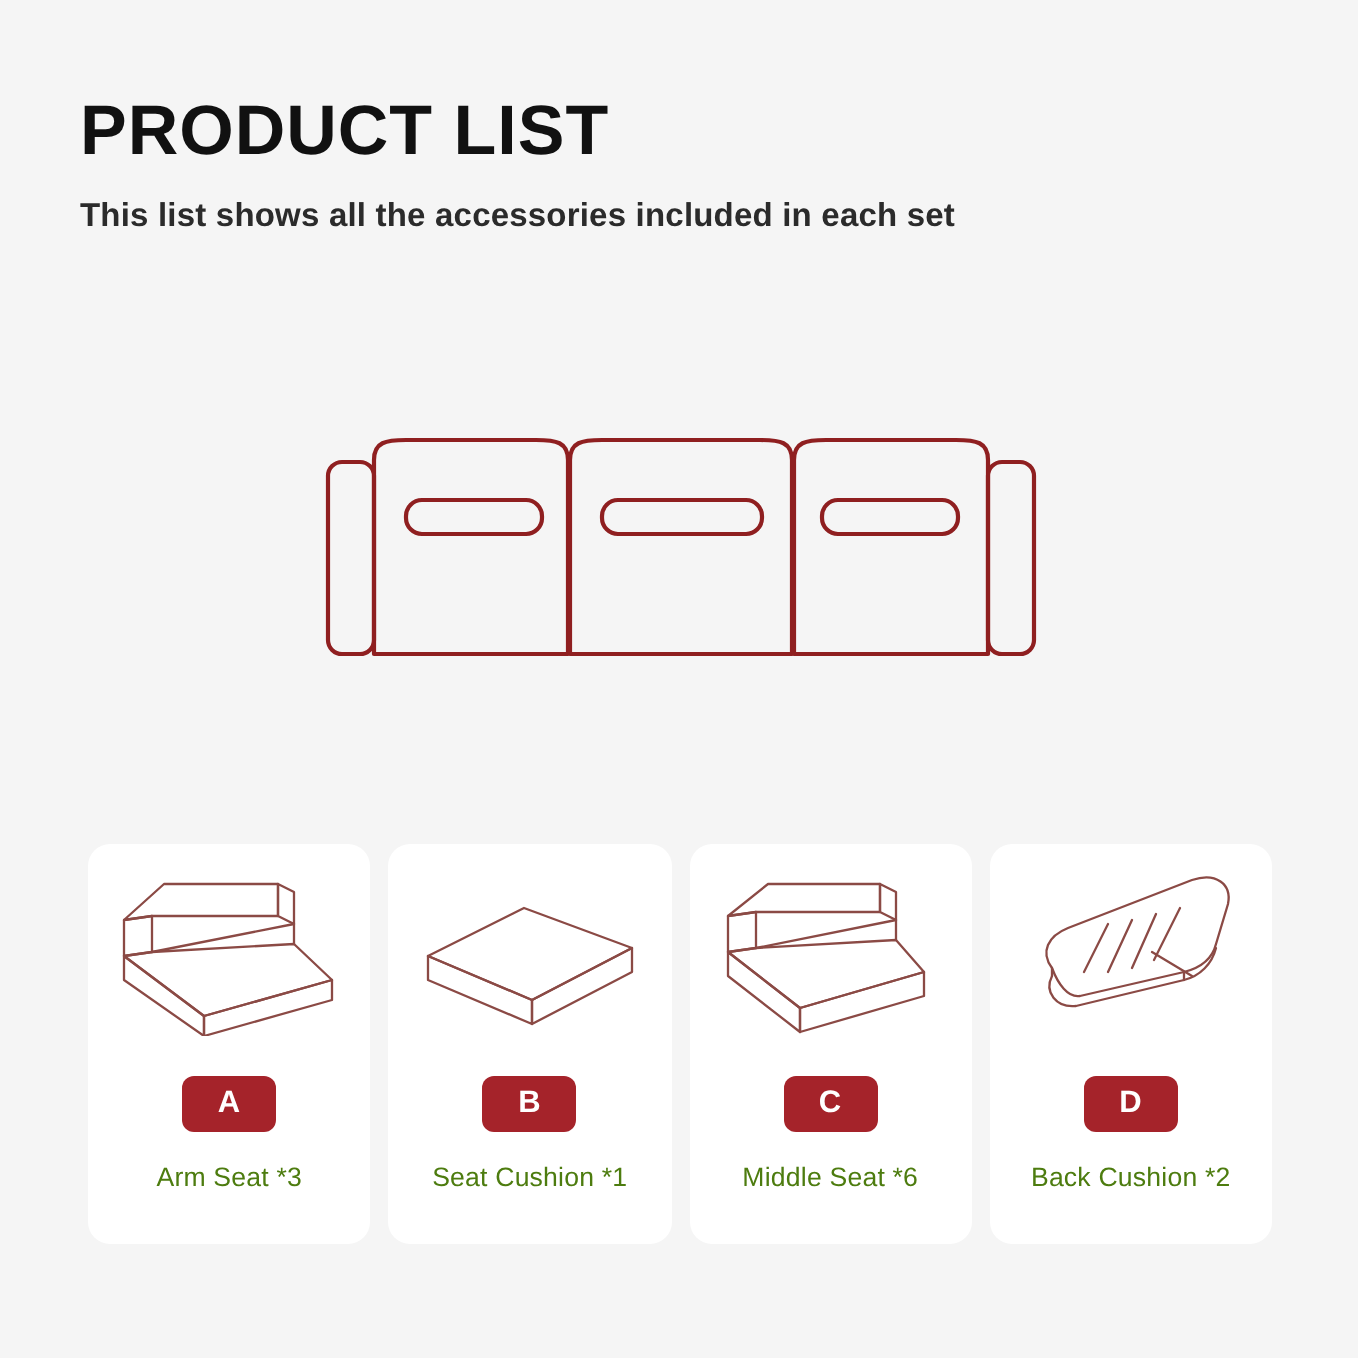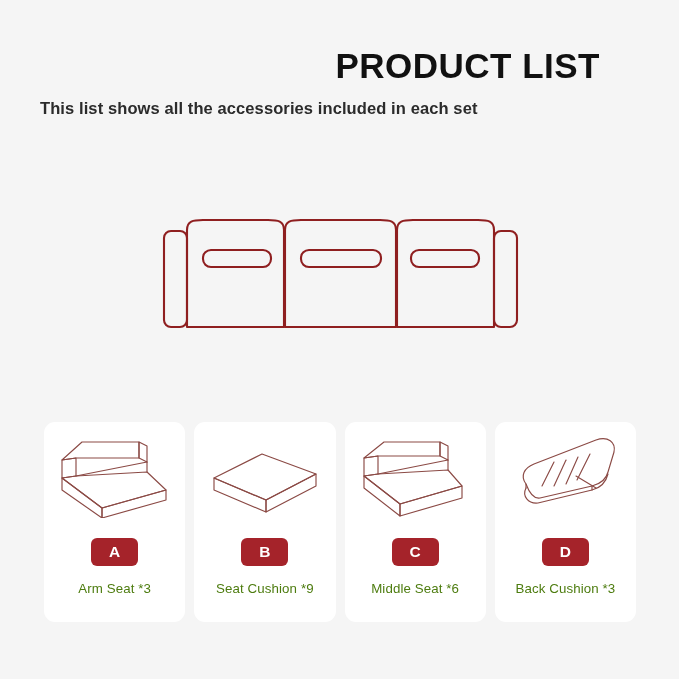--- a/index.html
+++ b/index.html
@@ -27,21 +27,20 @@
     width: 560px;
   }
 
   #page-title {
     font-size: 35px;
     font-weight: 700;
     letter-spacing: 0.5px;
     color: #111111;
     line-height: 1.1;
     white-space: nowrap;
-    text-align: right;
   }
 
   #page-subtitle {
     margin-top: 13px;
     font-size: 16.5px;
     font-weight: 700;
     color: #2b2b2b;
     letter-spacing: 0.1px;
     white-space: nowrap;
   }
@@ -170,21 +169,21 @@
 
             <path d="M10 46 L58 22 L112 42 L62 68 Z"></path>
 
             <path d="M10 46 L10 58 L62 80 L62 68 Z"></path>
 
             <path d="M62 80 L112 54 L112 42 L62 68 Z"></path>
           </g>
         </svg>
       </div>
       <div class="badge">B</div>
-      <div class="card-label">Seat Cushion *9</div>
+      <div class="card-label">Seat Cushion *1</div>
     </div>
 
     <div class="card">
       <div class="card-icon">
         <svg width="122" height="86" viewBox="0 0 122 86">
           <g fill="none" stroke="#8b4a45" stroke-width="1.15" stroke-linejoin="round" stroke-linecap="round">
 
             <path d="M10 26 L30 10 L86 10 L86 24 L24 24 Z"></path>
             <path d="M10 26 L10 44 L24 42 L24 24 Z"></path>
             <path d="M86 10 L94 14 L94 28 L86 24 Z"></path>
@@ -216,17 +215,17 @@
             <path d="M72 44 L92 56"></path>
 
             <path d="M38 54 L50 30"></path>
             <path d="M50 54 L62 28"></path>
             <path d="M62 52 L74 25"></path>
             <path d="M73 48 L86 22"></path>
           </g>
         </svg>
       </div>
       <div class="badge">D</div>
-      <div class="card-label">Back Cushion *3</div>
+      <div class="card-label">Back Cushion *2</div>
     </div>
 
   </div>
 </div>
 
 </body></html>

